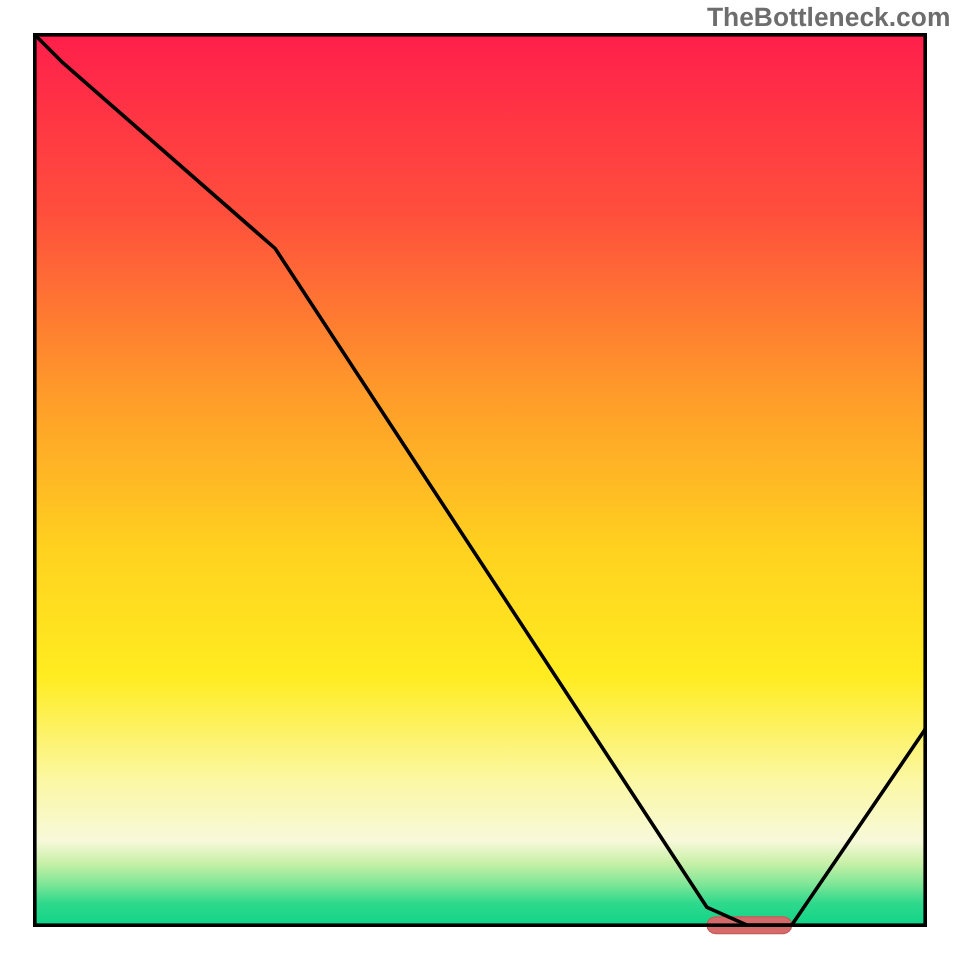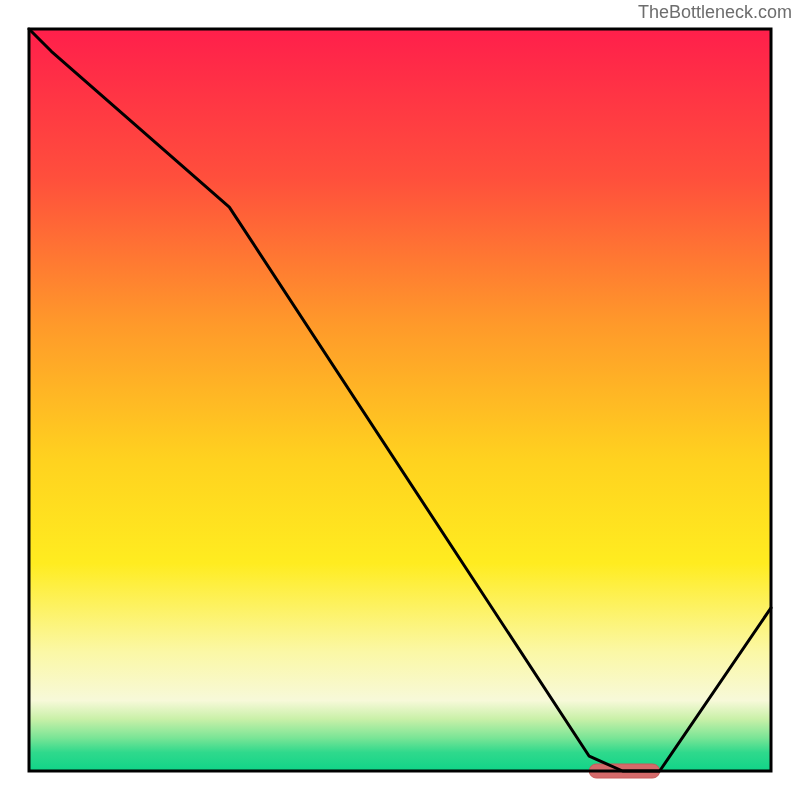--- a/index.html
+++ b/index.html
@@ -13,22 +13,22 @@
   }
   .chart-container {
     position: relative;
     width: 800px;
     height: 800px;
   }
   .watermark {
     position: absolute;
     top: 2px;
     right: 8px;
-    font-size: 18px;
-    font-weight: 400;
+    font-size: 22px;
+    font-weight: 700;
     color: #6d6d6d;
     user-select: none;
   }
   svg {
     display: block;
   }
 </style>
 </head>
 <body>
 

